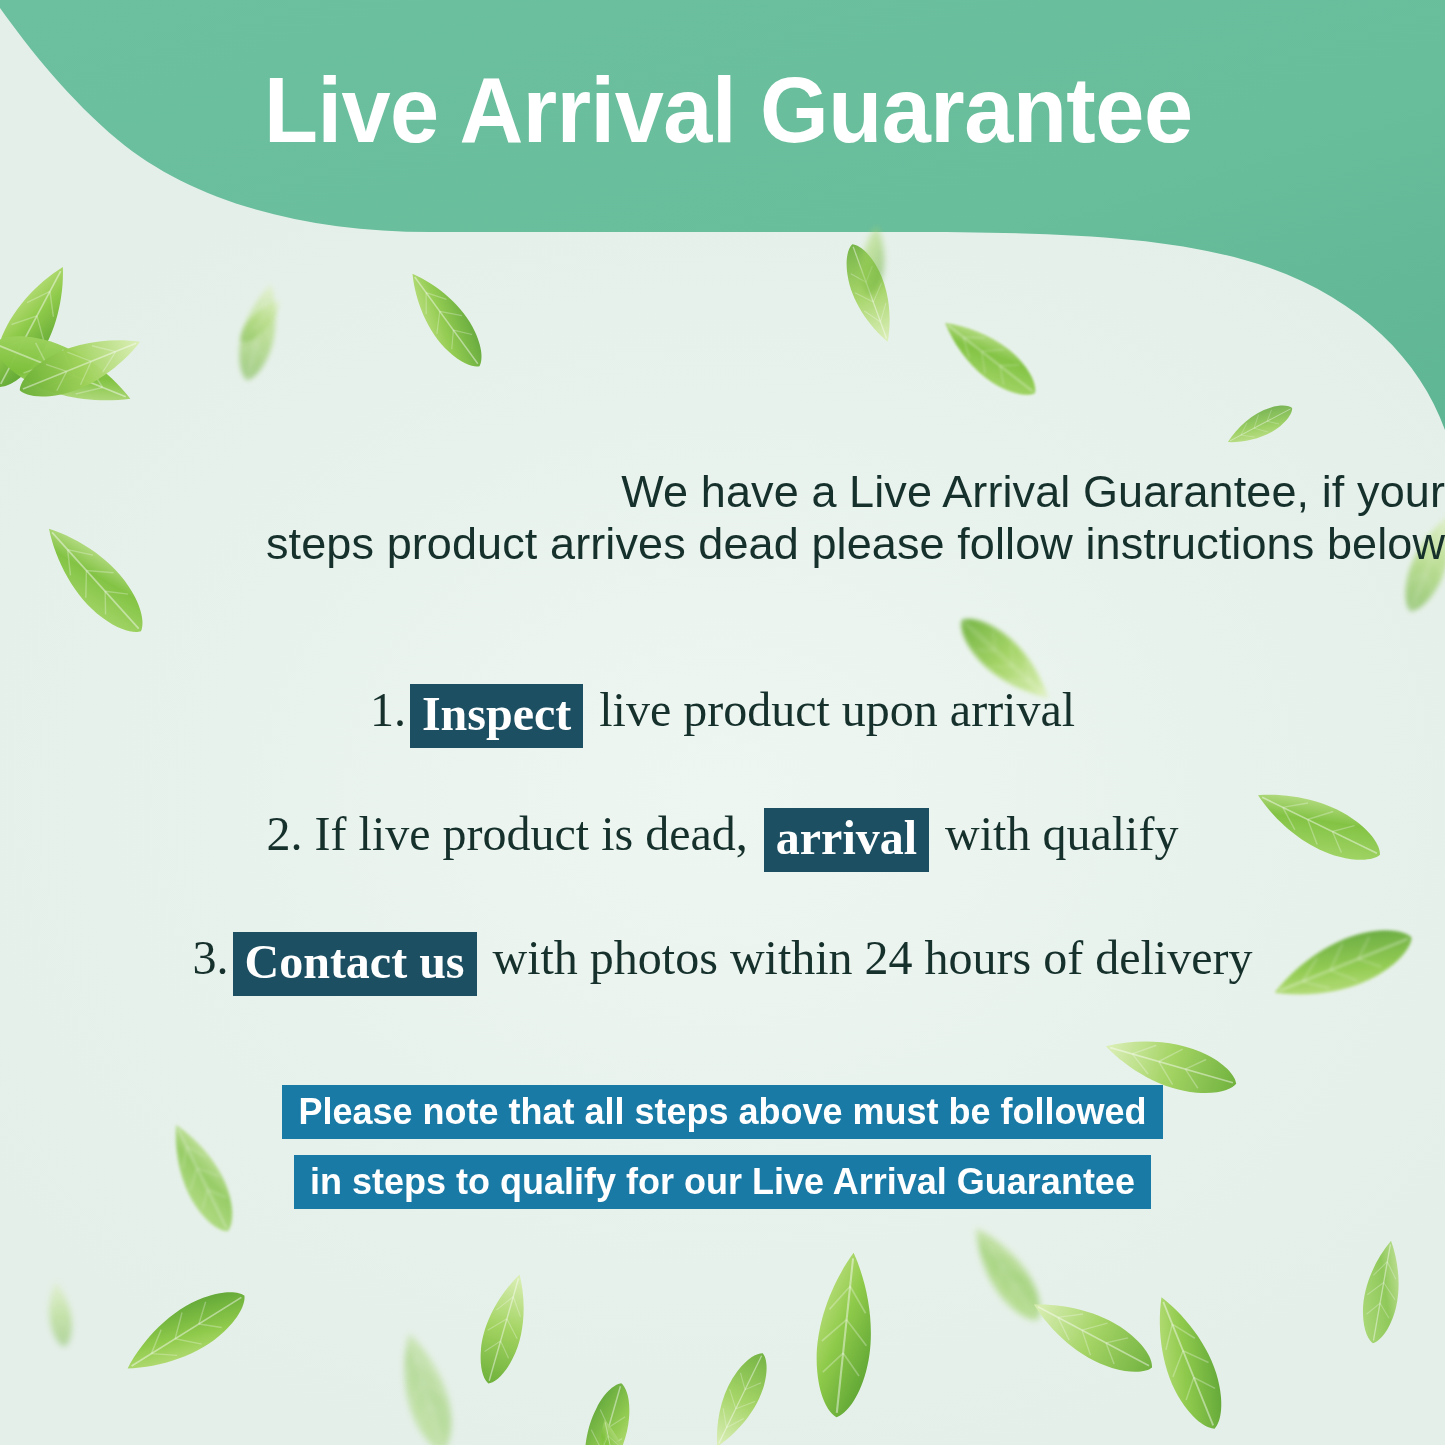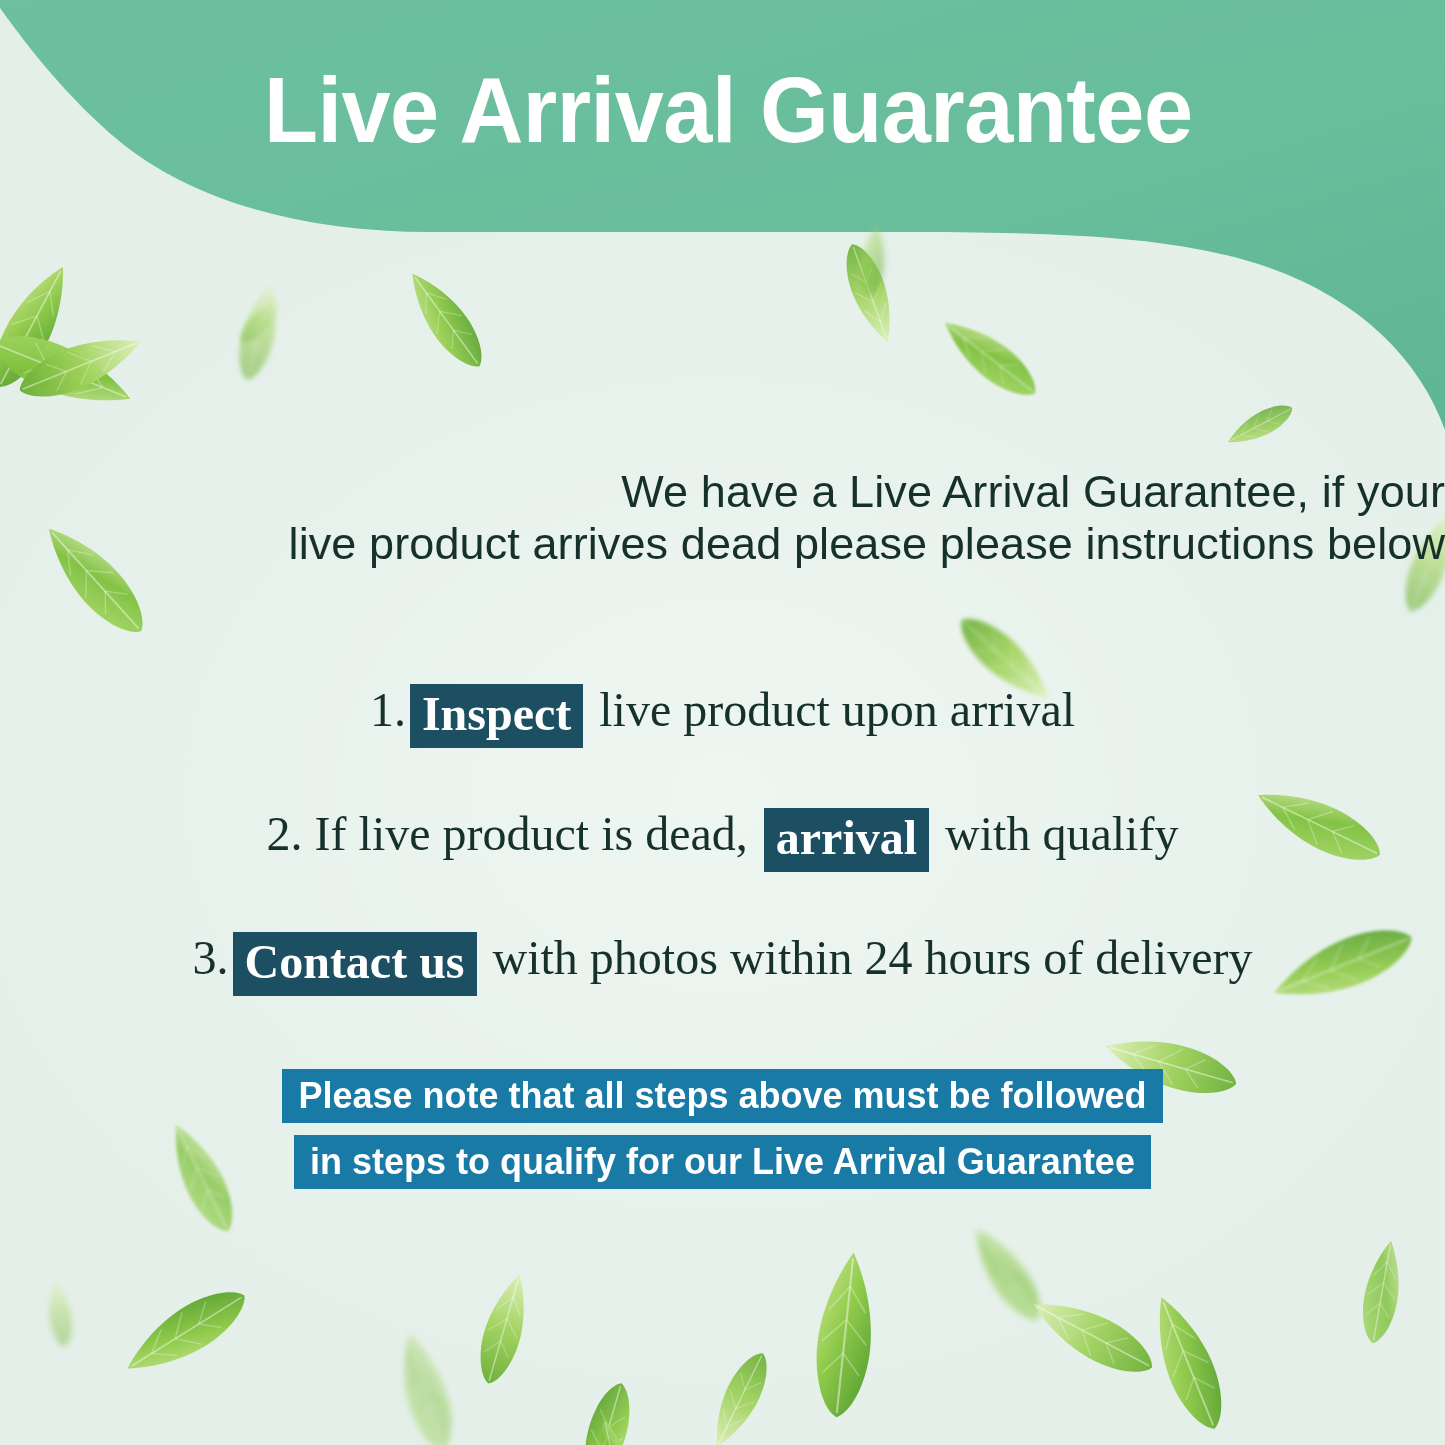--- a/index.html
+++ b/index.html
@@ -120,21 +120,21 @@
 
   .footer-note {
     position: absolute;
     left: 0;
     top: 1069px;
     width: 1445px;
     text-align: center;
   }
   .footer-line {
     display: block;
-    margin: 0 auto 12px auto;
+    margin: 16px auto 12px auto;
     background: #1a7aa6;
     color: #ffffff;
     font-family: "Liberation Sans Narrow", "Liberation Sans", sans-serif;
     font-weight: bold;
     font-size: 36px;
     line-height: 54px;
     white-space: nowrap;
     width: max-content;
     padding: 0 16px;
   }
@@ -365,21 +365,21 @@
           <use href="#leafshape" fill="url(#lg3)"></use>
         </svg>
     </div>
 
   </div>
 
   <div class="content">
 
     <div class="intro">
       <div>We have a Live Arrival Guarantee, if your</div>
-      <div>live product arrives dead please please instructions below</div>
+      <div>steps product arrives dead please follow instructions below</div>
     </div>
 
     <div class="steps">
 
       <div class="step">
         <span class="num">1.</span><span></span><span class="hl">Inspect</span><span> live product upon arrival</span>
       </div>
 
       <div class="step">
         <span class="num">2.</span><span> If live product is dead, </span><span class="hl">arrival</span><span> with qualify</span>

